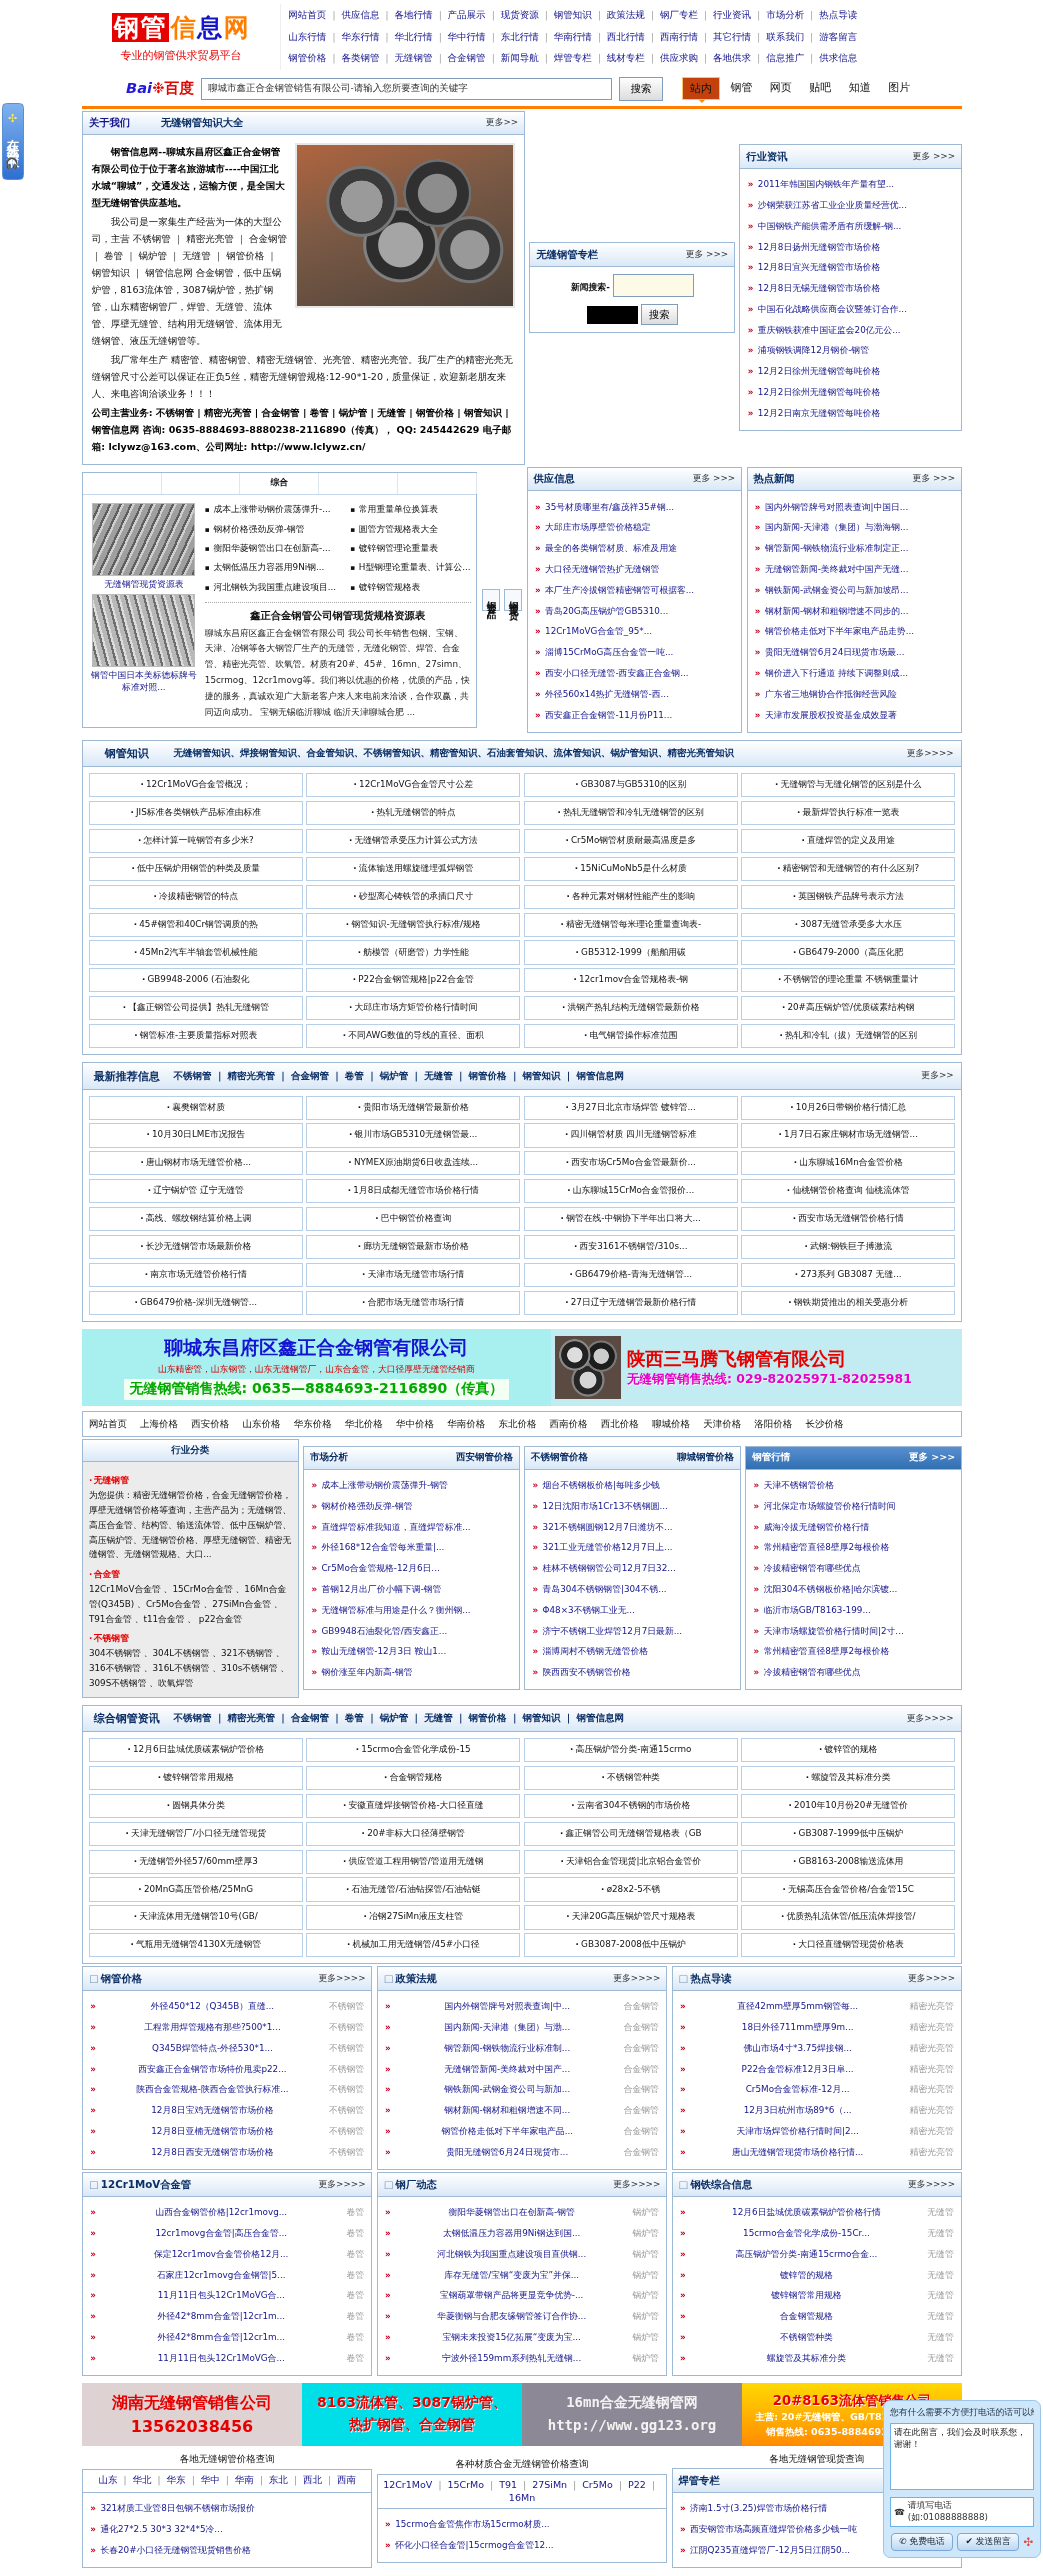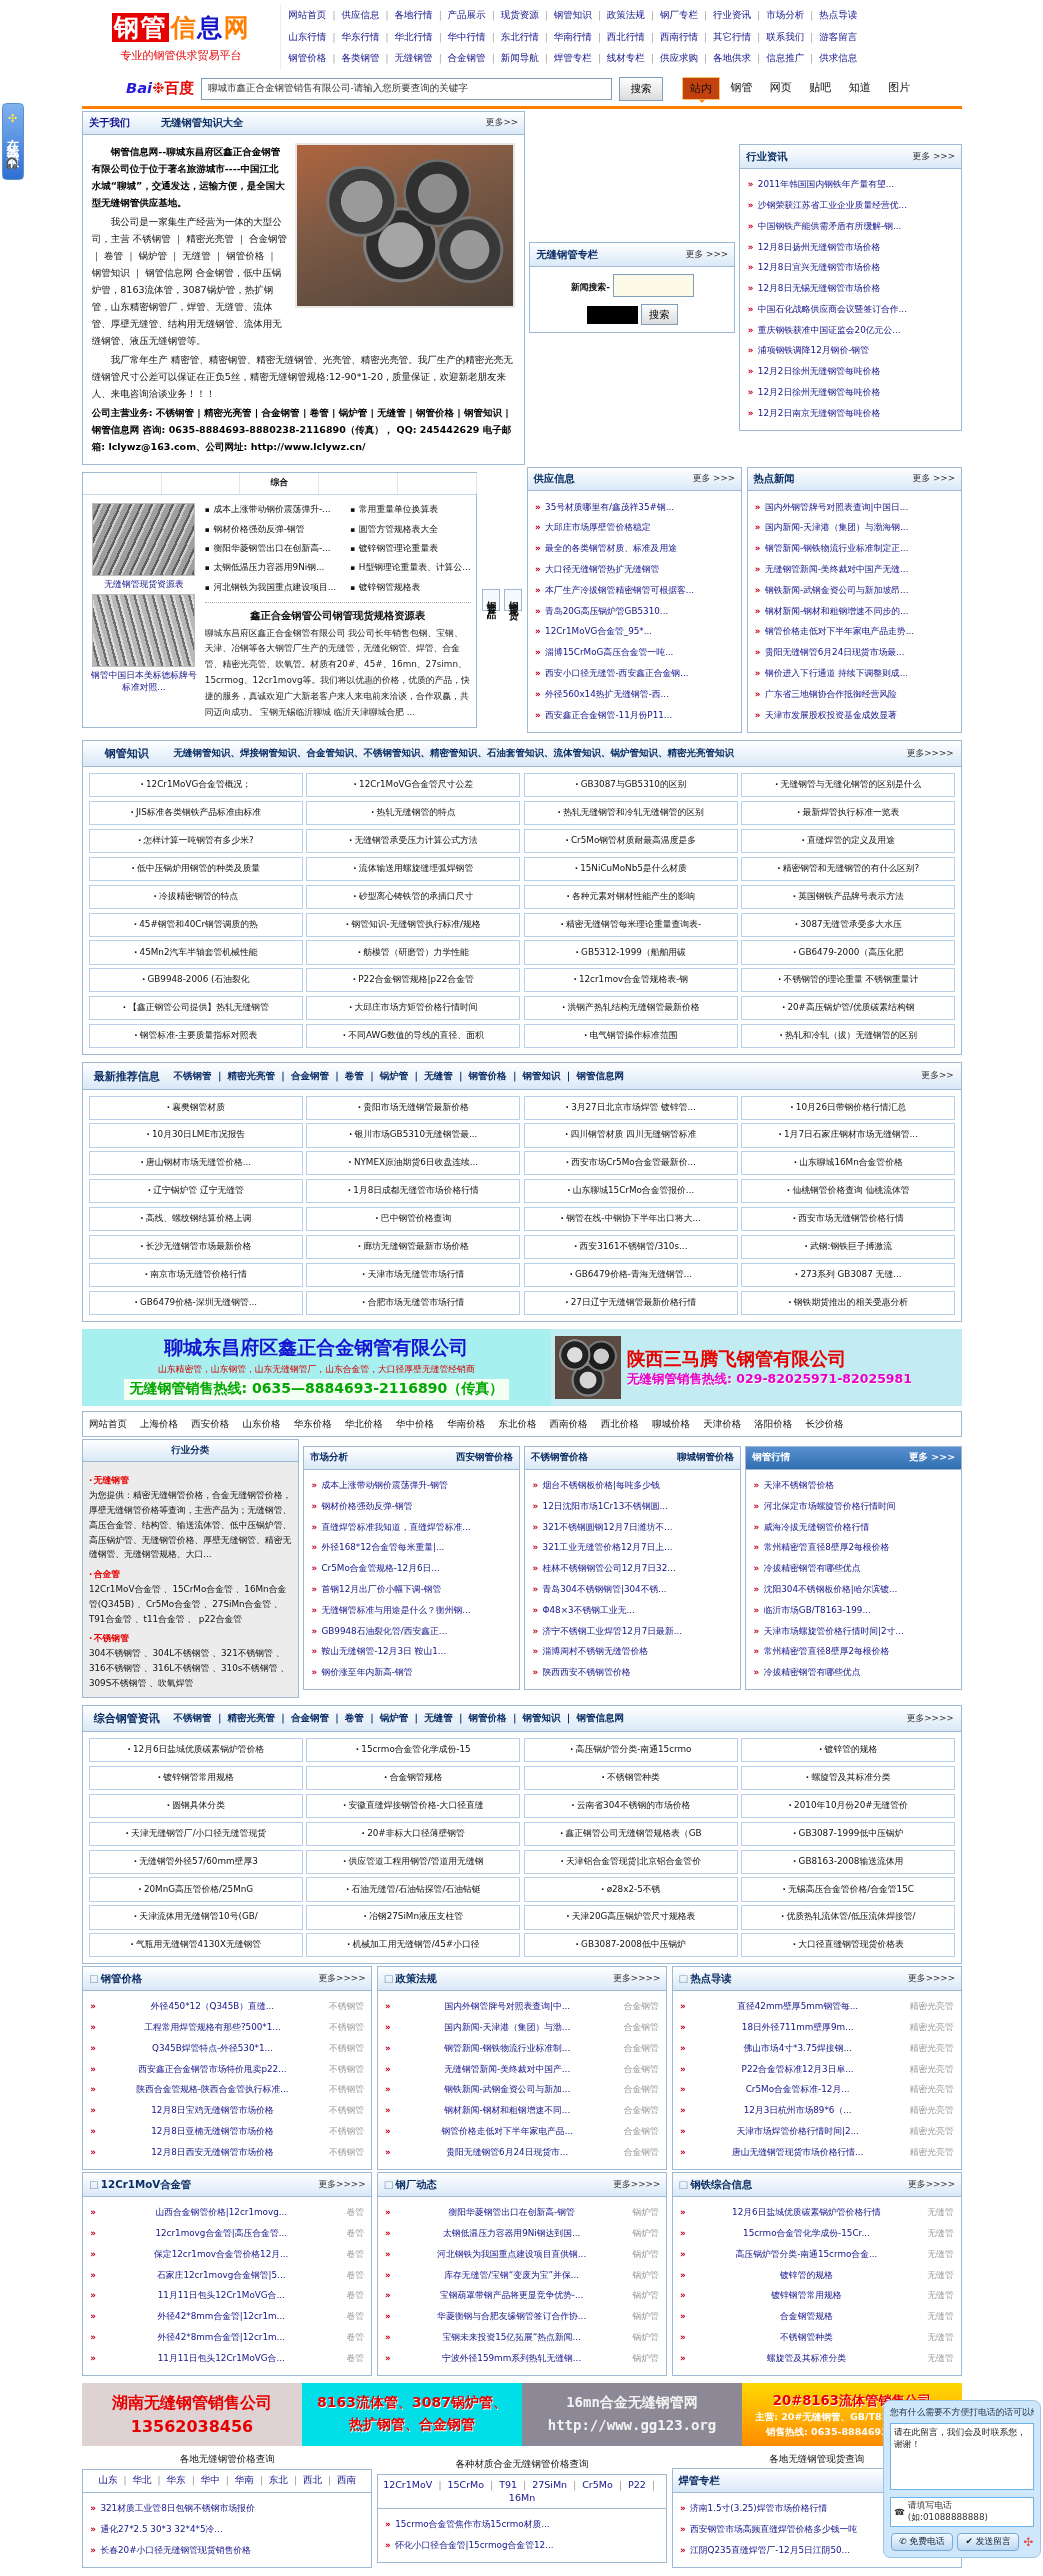--- a/index.html
+++ b/index.html
@@ -769,21 +769,21 @@
           </li>
           <li>
             <span class="lnk">宝钢葫罩带钢产品将更显竞争优势-...</span>
             <span class="tg">锅炉管</span>
           </li>
           <li>
             <span class="lnk">华菱衡钢与合肥友缘钢管签订合作协...</span>
             <span class="tg">锅炉管</span>
           </li>
           <li>
-            <span class="lnk">宝钢未来投资15亿拓展“热点新闻...</span>
+            <span class="lnk">宝钢未来投资15亿拓展“变废为宝...</span>
             <span class="tg">锅炉管</span>
           </li>
           <li>
             <span class="lnk">宁波外径159mm系列热轧无缝钢...</span>
             <span class="tg">锅炉管</span>
           </li>
         </ul>
     </div>
     <div class="panel b3" style="flex:1">
       <div class="p-hd">

